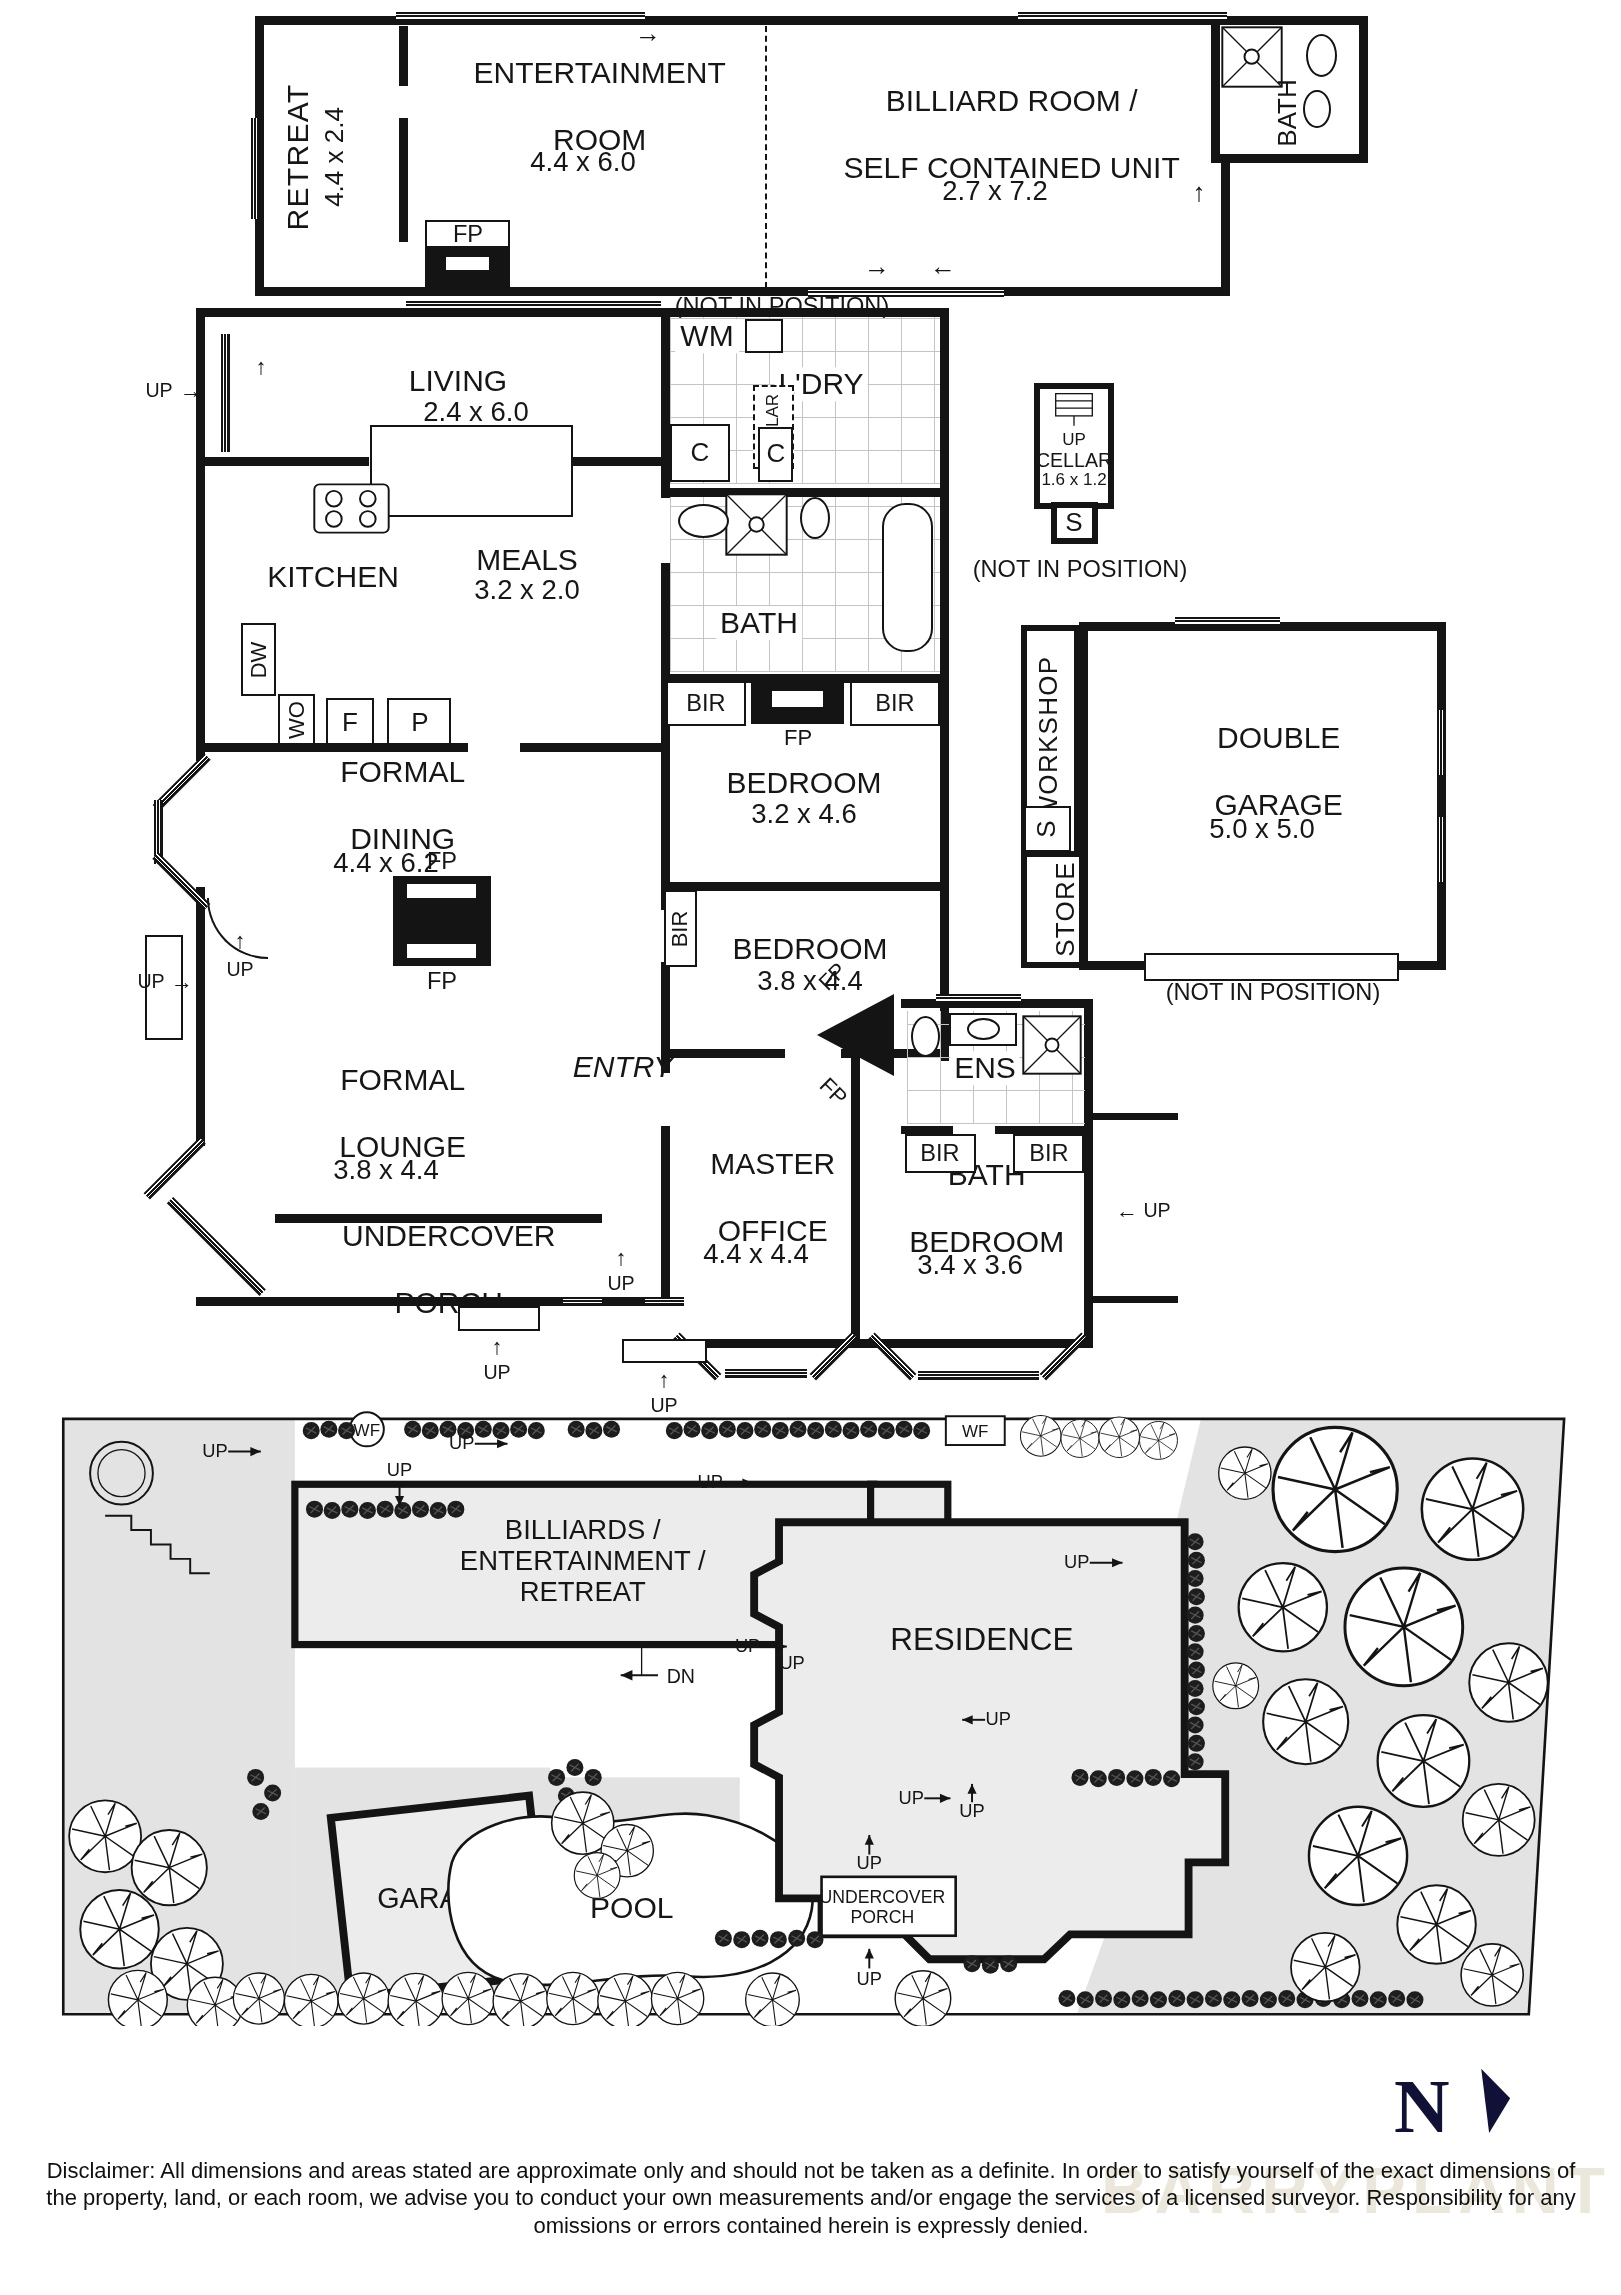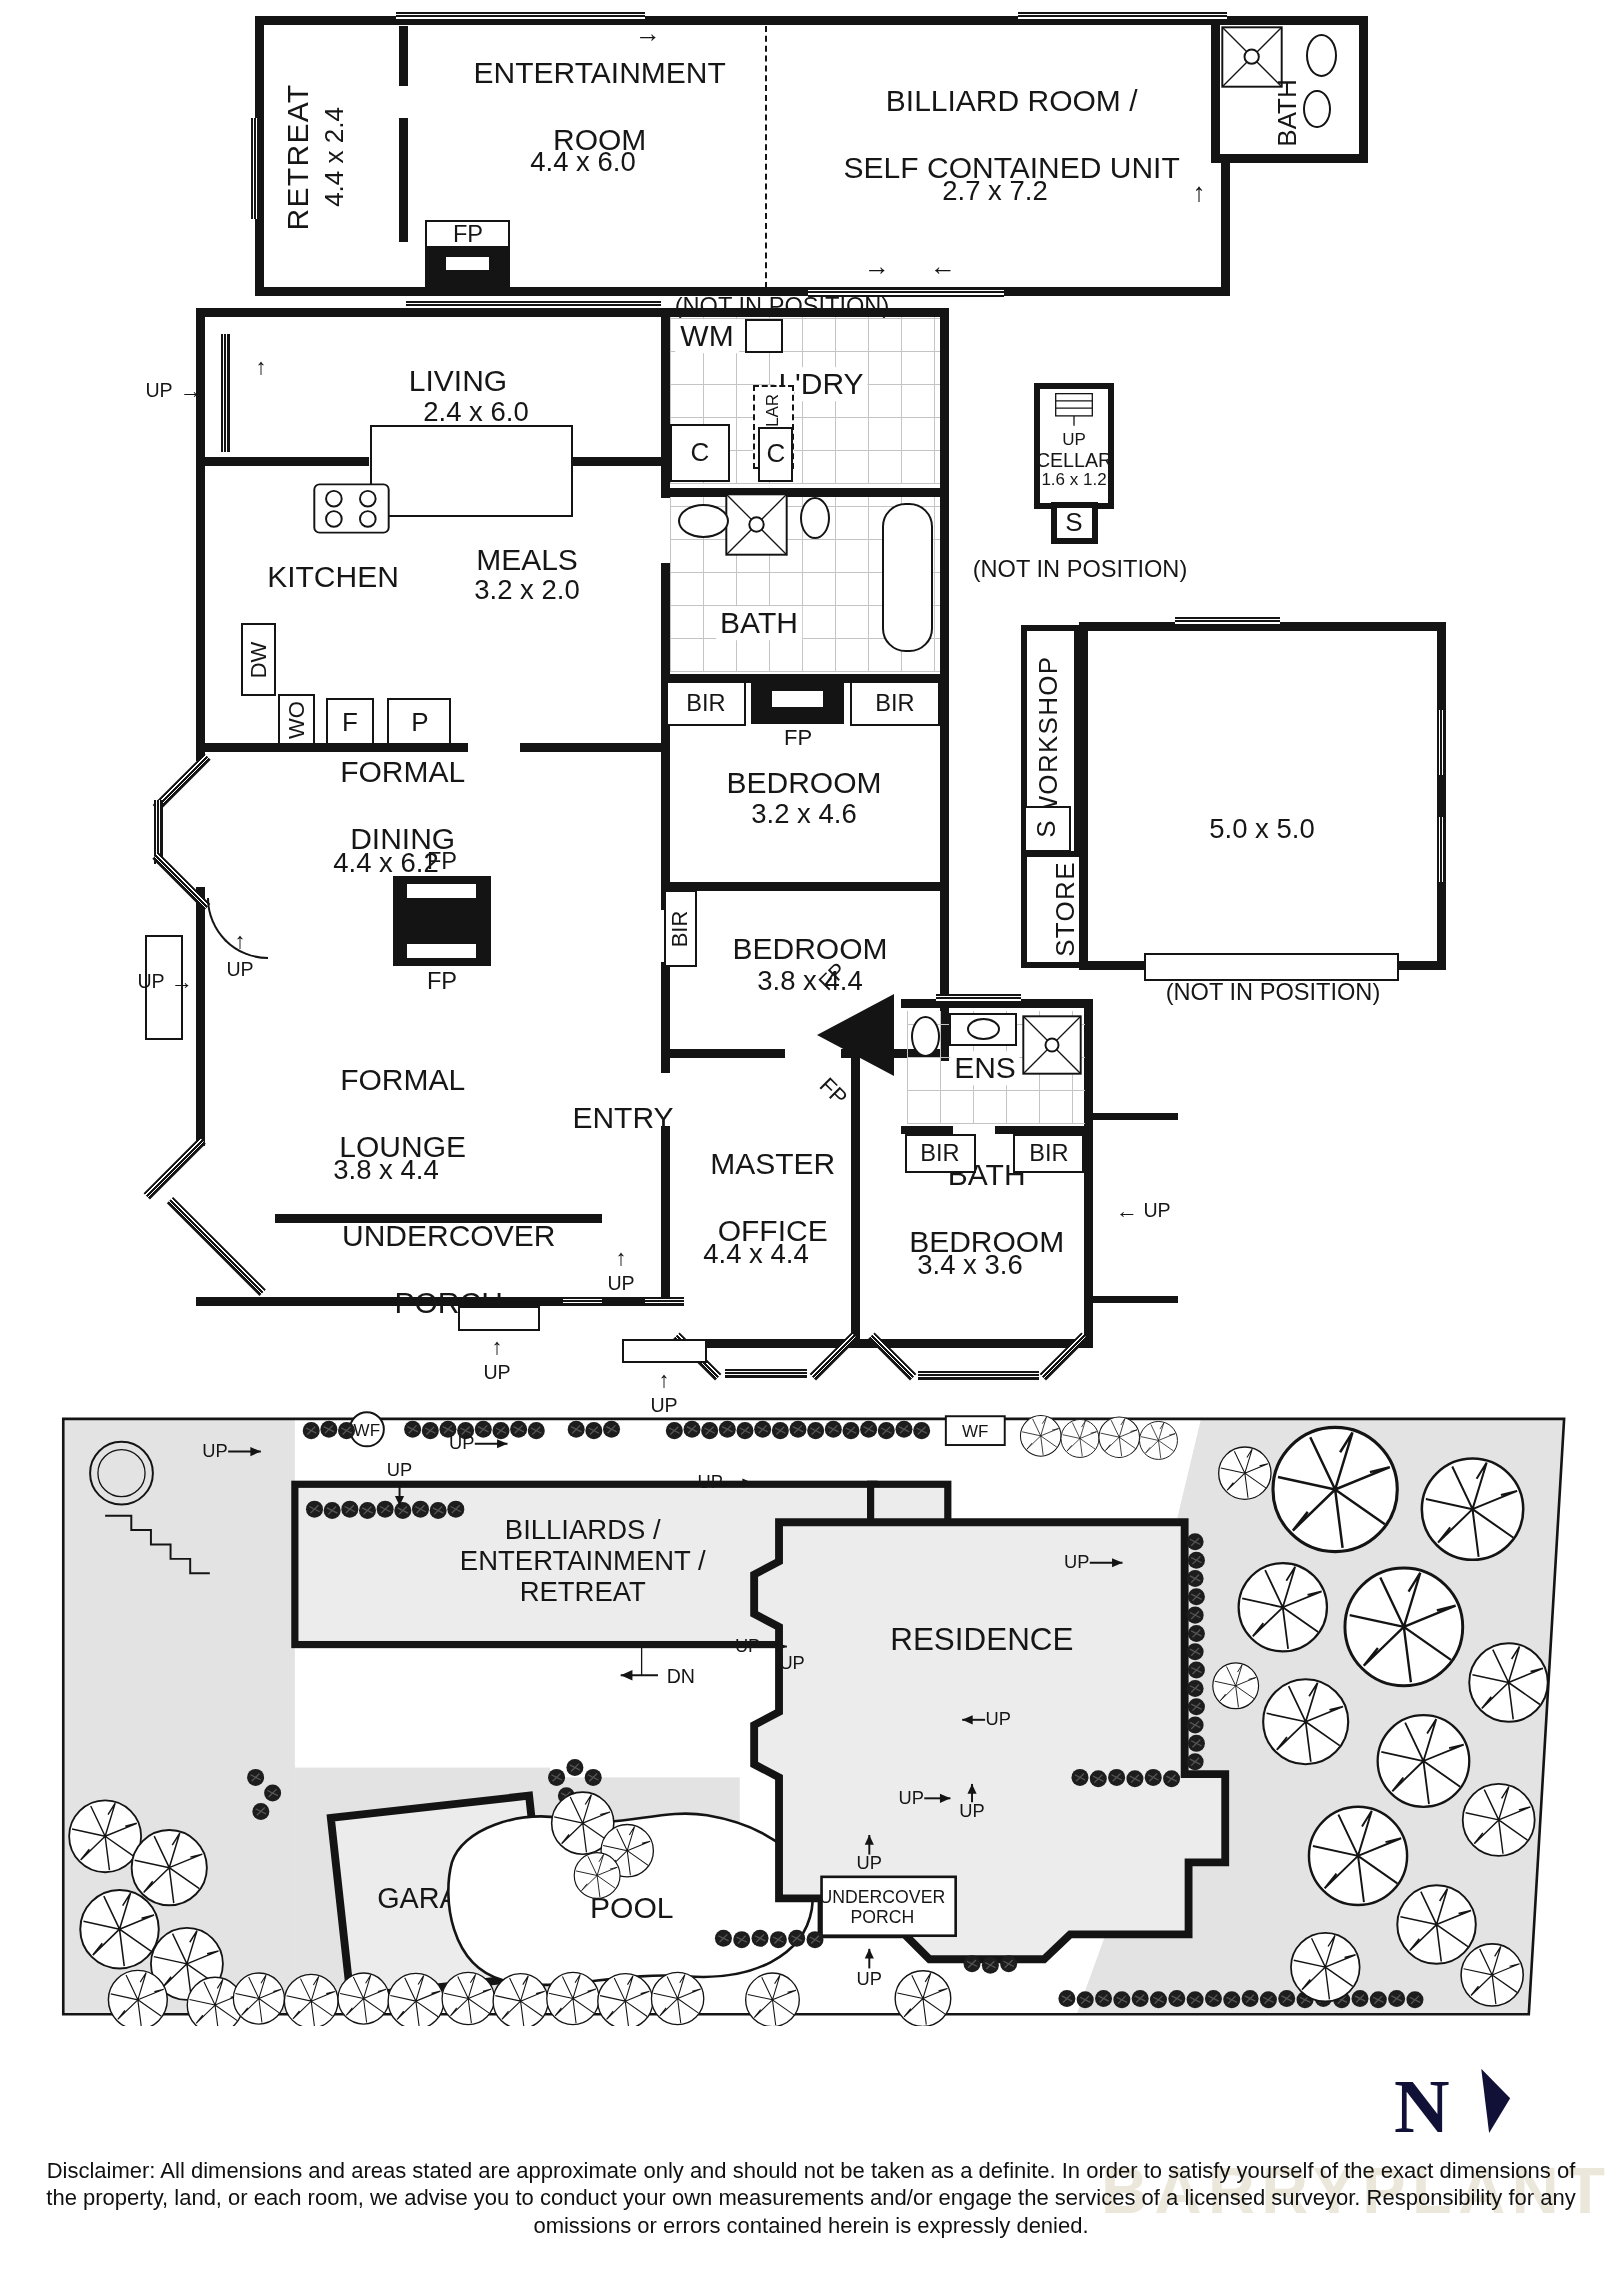--- a/index.html
+++ b/index.html
@@ -194,21 +194,21 @@
   <div class="lbl f30" style="left:151px;top:982px;">UP</div>
   <div class="lbl f34" style="left:182px;top:982px;">→</div>
 
   <div class="lbl f46" style="left:386px;top:1113px;">
     <span>FORMAL</span><br>
     <span>LOUNGE</span>
   </div>
   <div class="lbl f42" style="left:386px;top:1170px;">3.8 x 4.4</div>
   <div class="wall" style="left:275px;top:1214px;width:327px;height:9.2px;"></div>
 
-  <div class="lbl f46" style="left:623px;top:1118px;">ENTRY</div>
+  <div class="lbl f46" style="left:623px;top:1067px;font-style:italic;">ENTRY</div>
   <div class="lbl f34" style="left:621px;top:1258px;">↑</div>
   <div class="lbl f30" style="left:621px;top:1284px;">UP</div>
   <div class="win-h" style="left:563px;top:1297px;width:39px;"></div>
   <div class="win-h" style="left:645px;top:1297px;width:39px;"></div>
 
   <div class="lbl f46" style="left:432px;top:1269px;">
     <span>UNDERCOVER</span><br>
     <span>PORCH</span>
   </div>
   <div class="box" style="left:458px;top:1306px;width:82px;height:25px;border-width:2px;"></div>
@@ -284,20 +284,24 @@
 
   <div class="box b10" style="left:1021px;top:625px;width:59px;height:243px;"></div>
   <div class="lbl rot f40" style="left:1049px;top:738px;letter-spacing:1.3px;">WORKSHOP</div>
   <div class="box" style="left:1080px;top:693px;width:34px;height:117px;"></div>
   <div class="lbl rot f40" style="left:1097px;top:750px;">S</div>
   <div class="box" style="left:1024px;top:806px;width:47px;height:46px;"></div>
   <div class="lbl rot f40" style="left:1047px;top:829px;">S</div>
   <div class="box b10" style="left:1021px;top:851px;width:93px;height:117px;"></div>
   <div class="lbl rot f40" style="left:1066px;top:909px;letter-spacing:1.3px;">STORE</div>
   <div class="box b14" style="left:1079px;top:622px;width:367px;height:348px;"></div>
+  <div class="lbl f46" style="left:1262px;top:771px;">
+    <span>DOUBLE</span><br>
+    <span>GARAGE</span>
+  </div>
   <div class="lbl f42" style="left:1262px;top:829px;">5.0 x 5.0</div>
   <div class="win-h" style="left:1175px;top:617px;width:105px;"></div>
   <div class="win-v" style="left:1437px;top:710px;height:65px;"></div>
   <div class="win-v" style="left:1437px;top:817px;height:65px;"></div>
   <div class="box" style="left:1144px;top:953px;width:255px;height:27.5px;border-width:2px;"></div>
   <div class="lbl f36" style="left:1273px;top:992px;">(NOT IN POSITION)</div>
 
   <svg style="position:absolute;left:59px;top:1411px;" width="1512" height="615" viewBox="0 0 2310 940">
     <defs>
       <g id="tree">

